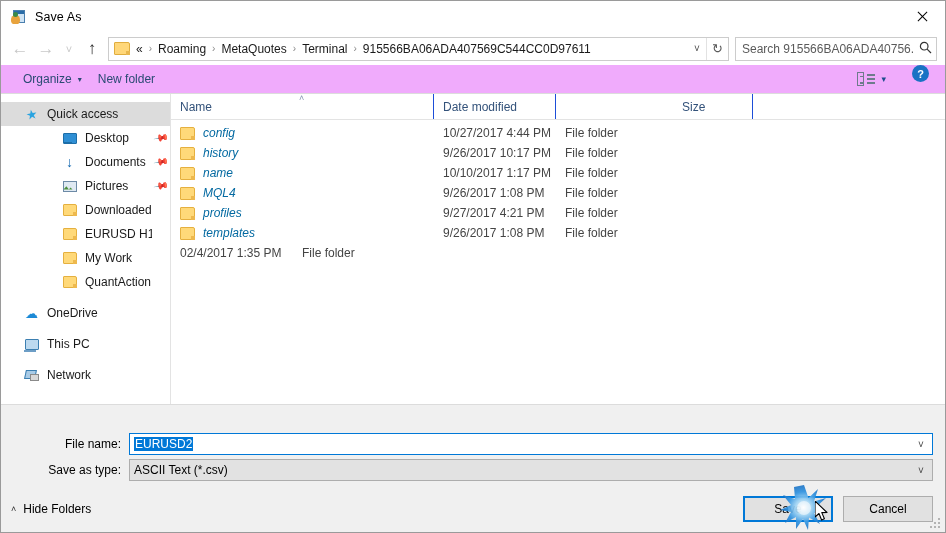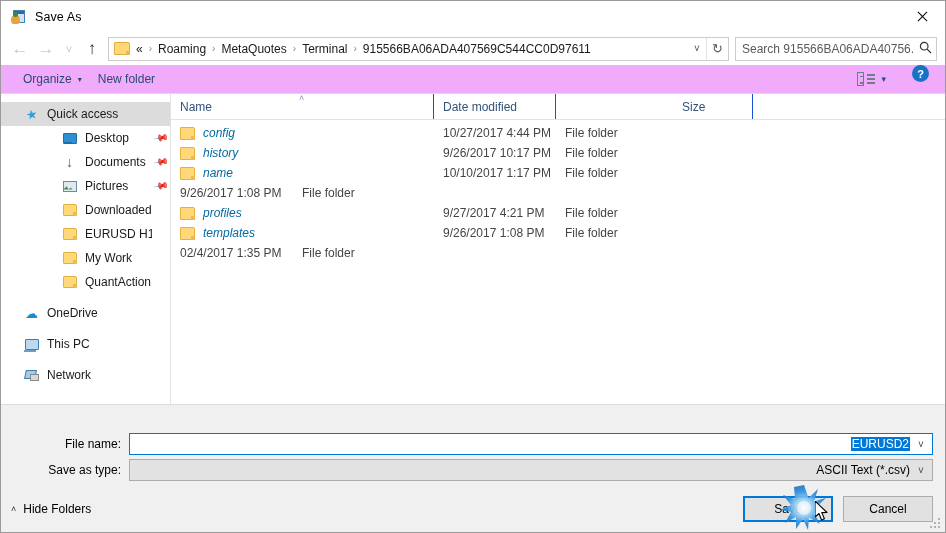--- a/index.html
+++ b/index.html
@@ -428,21 +428,21 @@
     border: 1.6px solid #0078d7;
   }
   .ctl.select {
     background: #e2e2e2;
     border: 1px solid #adadad;
   }
   .ctl-value {
     flex: 1 1 auto;
     padding-left: 4px;
     font-size: 12px;
-    overflow: hidden; white-space: nowrap; text-align: right;
+    overflow: hidden; white-space: nowrap;
   }
   .sel-text {
     background: #0078d7;
     color: #ffffff;
     padding: 1px 1px 2px 1px;
   }
   .ctl-caret {
     width: 22px; flex: 0 0 22px;
     text-align: center;
     font-size: 10px; color: #444;
@@ -715,20 +715,24 @@
           <div class="cell c-name">
             <span class="row-folder"></span>
             <span>name</span>
           </div>
           <div class="cell c-date">10/10/2017 1:17 PM</div>
           <div class="cell c-type">File folder</div>
           <div class="cell c-size"></div>
         </div>
 
         <div class="row">
+          <div class="cell c-name">
+            <span class="row-folder"></span>
+            <span>MQL4</span>
+          </div>
           <div class="cell c-date">9/26/2017 1:08 PM</div>
           <div class="cell c-type">File folder</div>
           <div class="cell c-size"></div>
         </div>
 
         <div class="row">
           <div class="cell c-name">
             <span class="row-folder"></span>
             <span>profiles</span>
           </div>

